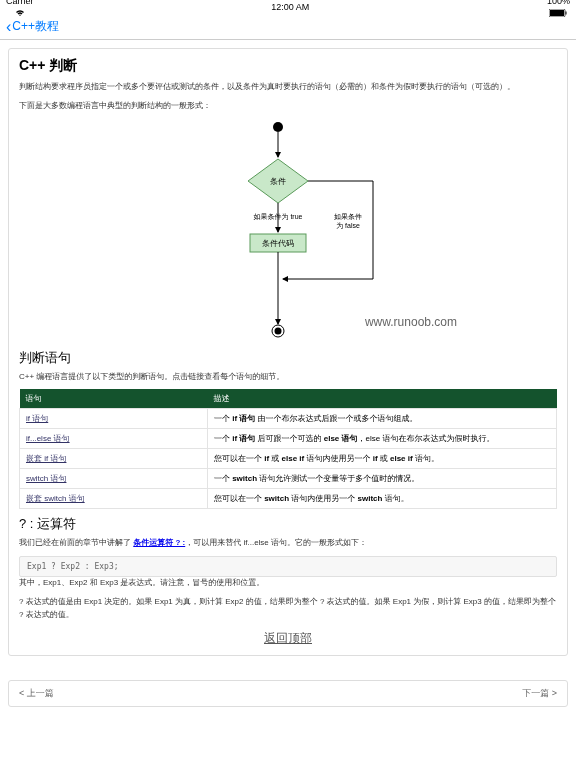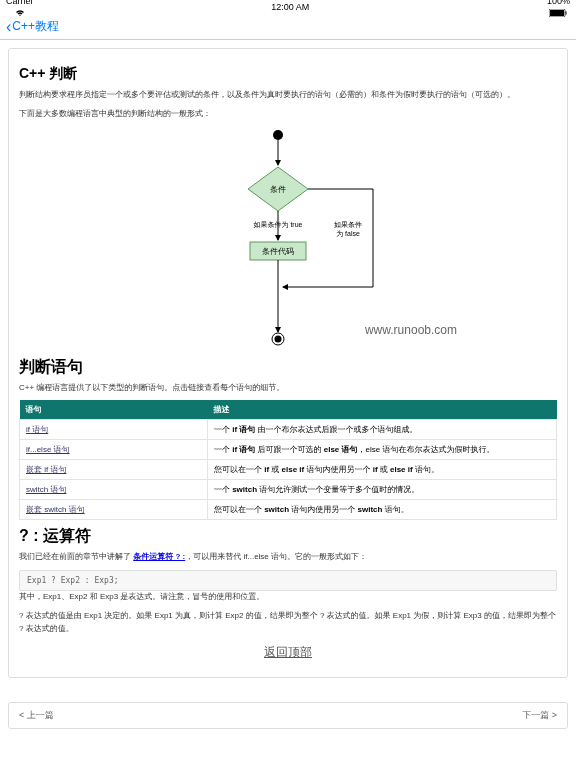--- a/index.html
+++ b/index.html
@@ -3,28 +3,28 @@
 <meta charset="utf-8">
 <style>
 * { margin: 0; padding: 0; box-sizing: border-box; }
 body { font-family: -apple-system, "Helvetica Neue", Arial, sans-serif; font-size: 10px; background: #fff; width: 576px; height: 768px; overflow: hidden; }
 .status-bar { height: 14px; display: flex; justify-content: space-between; align-items: center; padding: 0 6px; font-size: 9px; font-weight: 500; }
 .status-left, .status-right { display: flex; align-items: center; gap: 3px; flex-direction: column; }
 .nav-bar { height: 26px; display: flex; align-items: center; padding: 0 6px; border-bottom: 0.5px solid #ccc; }
 .back-btn { display: flex; align-items: center; color: #007aff; font-size: 12px; font-weight: 500; }
 .back-chevron { font-size: 16px; line-height: 1; margin-right: 1px; }
 .content { padding: 8px; overflow: hidden; }
-.card { border: 1px solid #ddd; border-radius: 3px; padding: 16px 10px; background: #fff; }
+.card { border: 1px solid #ddd; border-radius: 3px; padding: 8px 10px; background: #fff; }
 h1 { font-size: 14px; font-weight: 600; margin-bottom: 6px; }
-h2 { font-size: 16px; font-weight: 700; margin: 0 0 4px; }
+h2 { font-size: 13px; font-weight: 400; margin: 0 0 4px; }
 .para { font-size: 8px; line-height: 1.6; color: #333; margin-bottom: 6px; }
 .diagram { display: flex; justify-content: center; margin: 6px 0 10px; position: relative; }
 .watermark { position: absolute; right: 100px; bottom: 10px; font-size: 12px; color: #666; }
 table { width: 100%; border-collapse: collapse; font-size: 8px; margin: 6px 0; }
-th { background: #0f766e; color: #fff; text-align: left; padding: 4px 6px; font-weight: 700; }
+th { background: #14532d; color: #fff; text-align: left; padding: 4px 6px; font-weight: 400; }
 td { border: 1px solid #e3e3e3; padding: 4px 6px; vertical-align: top; }
 td a { color: #336; text-decoration: underline; }
 .code-box { background: #f7f7f7; border: 1px solid #e0e0e0; border-radius: 2px; padding: 5px 7px; font-family: Menlo, monospace; font-size: 8px; color: #666; margin: 0 0; }
 .link-inline { text-decoration: underline; font-weight: bold; }
 .back-top { text-align: center; font-size: 12px; text-decoration: underline; color: #555; margin-top: 8px; }
 .pager { display: flex; justify-content: space-between; border: 1px solid #ddd; border-radius: 3px; margin-top: 24px; padding: 6px 10px; font-size: 9px; color: #666; }
 .col-stmt { width: 35%; }
 </style>
 </head>
 <body>

